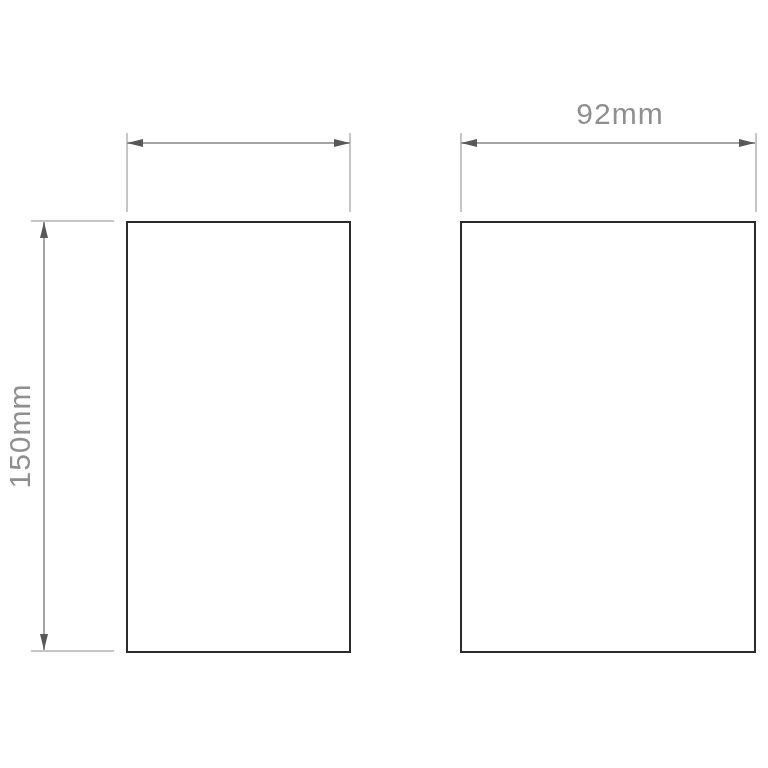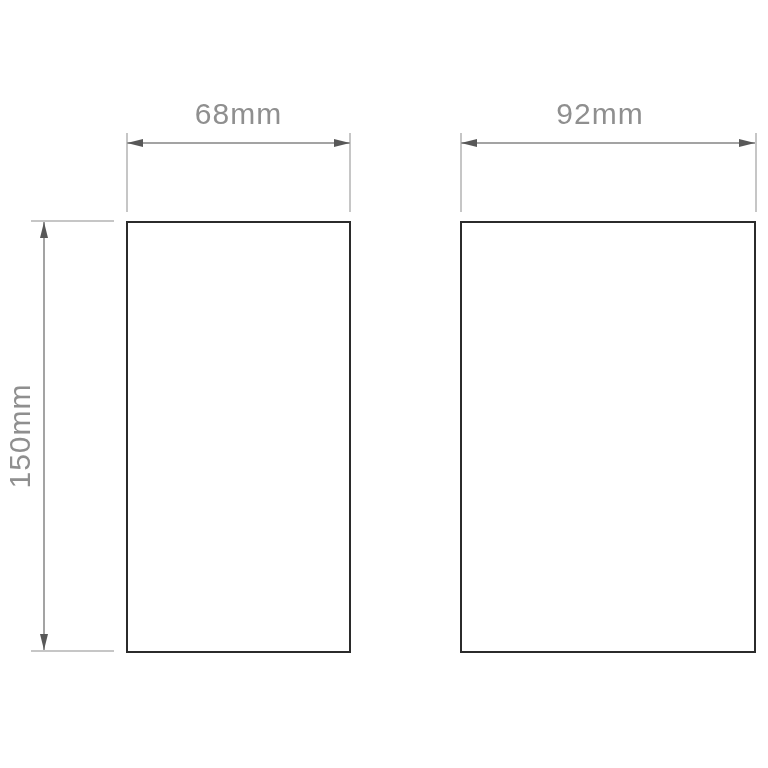--- a/index.html
+++ b/index.html
@@ -84,21 +84,21 @@
     position: absolute;
     color: var(--label-text, #8f8f8f);
     font-size: 30px;
     letter-spacing: 1px;
     text-align: center;
     height: 32px;
     line-height: 32px;
     white-space: nowrap;
   }
   .label-68  { left: 126px; top: 98px;  width: 225px; }
-  .label-92  { left: 452px; top: 98px;  width: 296px; }
+  .label-92  { left: 472px; top: 98px;  width: 296px; }
   .label-150 {
     left: -80px; top: 420px; width: 200px;
     transform: rotate(-90deg);
   }
 </style>
 </head>
 <body>
 
 <div class="canvas">
 
@@ -107,21 +107,20 @@
   <div class="vline dim dimline-150"></div>
   <div class="arrow arrow-up arr-150-t"></div>
   <div class="arrow arrow-down arr-150-b"></div>
   <div class="dim-label label-150">150mm</div>
 
   <div class="vline ext ext-68-left"></div>
   <div class="vline ext ext-68-right"></div>
   <div class="hline dim dimline-68"></div>
   <div class="arrow arrow-left arr-68-l"></div>
   <div class="arrow arrow-right arr-68-r"></div>
-  <div class="dim-label label-68">68mm</div>
 
   <div class="vline ext ext-92-left"></div>
   <div class="vline ext ext-92-right"></div>
   <div class="hline dim dimline-92"></div>
   <div class="arrow arrow-left arr-92-l"></div>
   <div class="arrow arrow-right arr-92-r"></div>
   <div class="dim-label label-92">92mm</div>
 
   <div class="shape shape-left"></div>
   <div class="shape shape-right"></div>

